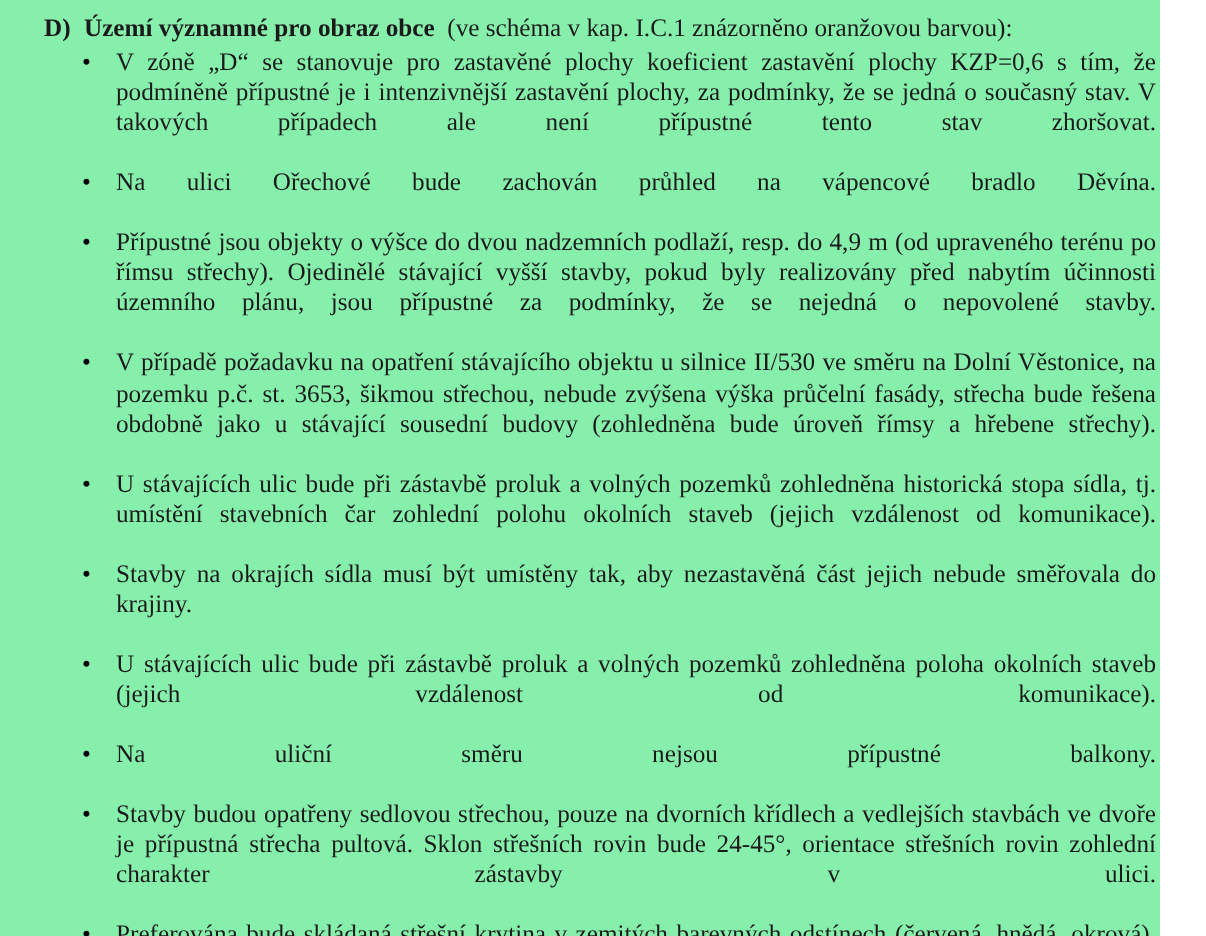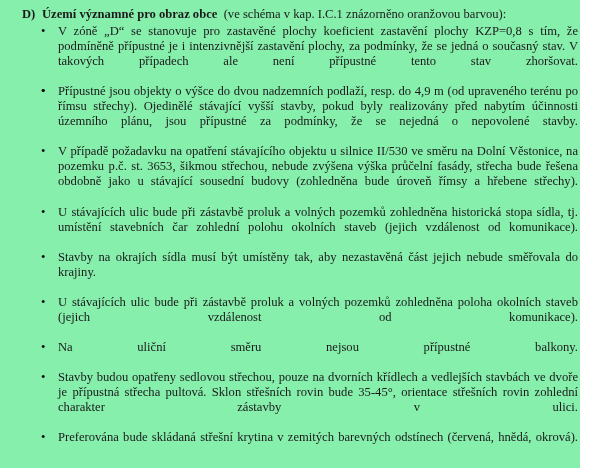--- a/index.html
+++ b/index.html
@@ -89,24 +89,25 @@
 
 <div id="doc-page">
 
   <div class="section-heading">
     <span class="sec-letter">D)</span><span class="sec-title">Území významné pro obraz obce</span><span>&nbsp;&nbsp;</span><span class="sec-note">(ve schéma v kap. I.C.1 znázorněno oranžovou barvou):</span>
   </div>
 
   <ul class="bullets" id="bullet-list">
       <li>
         <span class="bullet-dot">•</span>
-        <span class="li-text">V zóně „D“ se stanovuje pro zastavěné plochy koeficient zastavění plochy KZP=0,8 s tím, že podmíněně přípustné je i intenzivnější zastavění plochy, za podmínky, že se jedná o současný stav. V takových případech ale není přípustné tento stav zhoršovat.</span>
+        <span class="li-text">V zóně „D“ se stanovuje pro zastavěné plochy koeficient zastavění plochy KZP=0,6 s tím, že podmíněně přípustné je i intenzivnější zastavění plochy, za podmínky, že se jedná o současný stav. V takových případech ale není přípustné tento stav zhoršovat.</span>
       </li>
       <li>
         <span class="bullet-dot">•</span>
+        <span class="li-text">Na ulici Ořechové bude zachován průhled na vápencové bradlo Děvína.</span>
       </li>
       <li>
         <span class="bullet-dot">•</span>
         <span class="li-text">Přípustné jsou objekty o výšce do dvou nadzemních podlaží, resp. do 4,9 m (od upraveného terénu po římsu střechy). Ojedinělé stávající vyšší stavby, pokud byly realizovány před nabytím účinnosti územního plánu, jsou přípustné za podmínky, že se nejedná o nepovolené stavby.</span>
       </li>
       <li>
         <span class="bullet-dot">•</span>
         <span class="li-text">V případě požadavku na opatření stávajícího objektu u silnice II/530 ve směru na Dolní Věstonice, na pozemku p.č. st. 3653, šikmou střechou, nebude zvýšena výška průčelní fasády, střecha bude řešena obdobně jako u stávající sousední budovy (zohledněna bude úroveň římsy a hřebene střechy).</span>
       </li>
       <li>
@@ -120,21 +121,21 @@
       <li>
         <span class="bullet-dot">•</span>
         <span class="li-text">U stávajících ulic bude při zástavbě proluk a volných pozemků zohledněna poloha okolních staveb (jejich vzdálenost od komunikace).</span>
       </li>
       <li>
         <span class="bullet-dot">•</span>
         <span class="li-text">Na uliční směru nejsou přípustné balkony.</span>
       </li>
       <li>
         <span class="bullet-dot">•</span>
-        <span class="li-text">Stavby budou opatřeny sedlovou střechou, pouze na dvorních křídlech a vedlejších stavbách ve dvoře je přípustná střecha pultová. Sklon střešních rovin bude 35-45°, orientace střešních rovin zohlední charakter zástavby v ulici.</span>
+        <span class="li-text">Stavby budou opatřeny sedlovou střechou, pouze na dvorních křídlech a vedlejších stavbách ve dvoře je přípustná střecha pultová. Sklon střešních rovin bude 24-45°, orientace střešních rovin zohlední charakter zástavby v ulici.</span>
       </li>
       <li>
         <span class="bullet-dot">•</span>
         <span class="li-text">Preferována bude skládaná střešní krytina v zemitých barevných odstínech (červená, hnědá, okrová).</span>
       </li>
     </ul>
 
 </div>
 
 </body></html>

